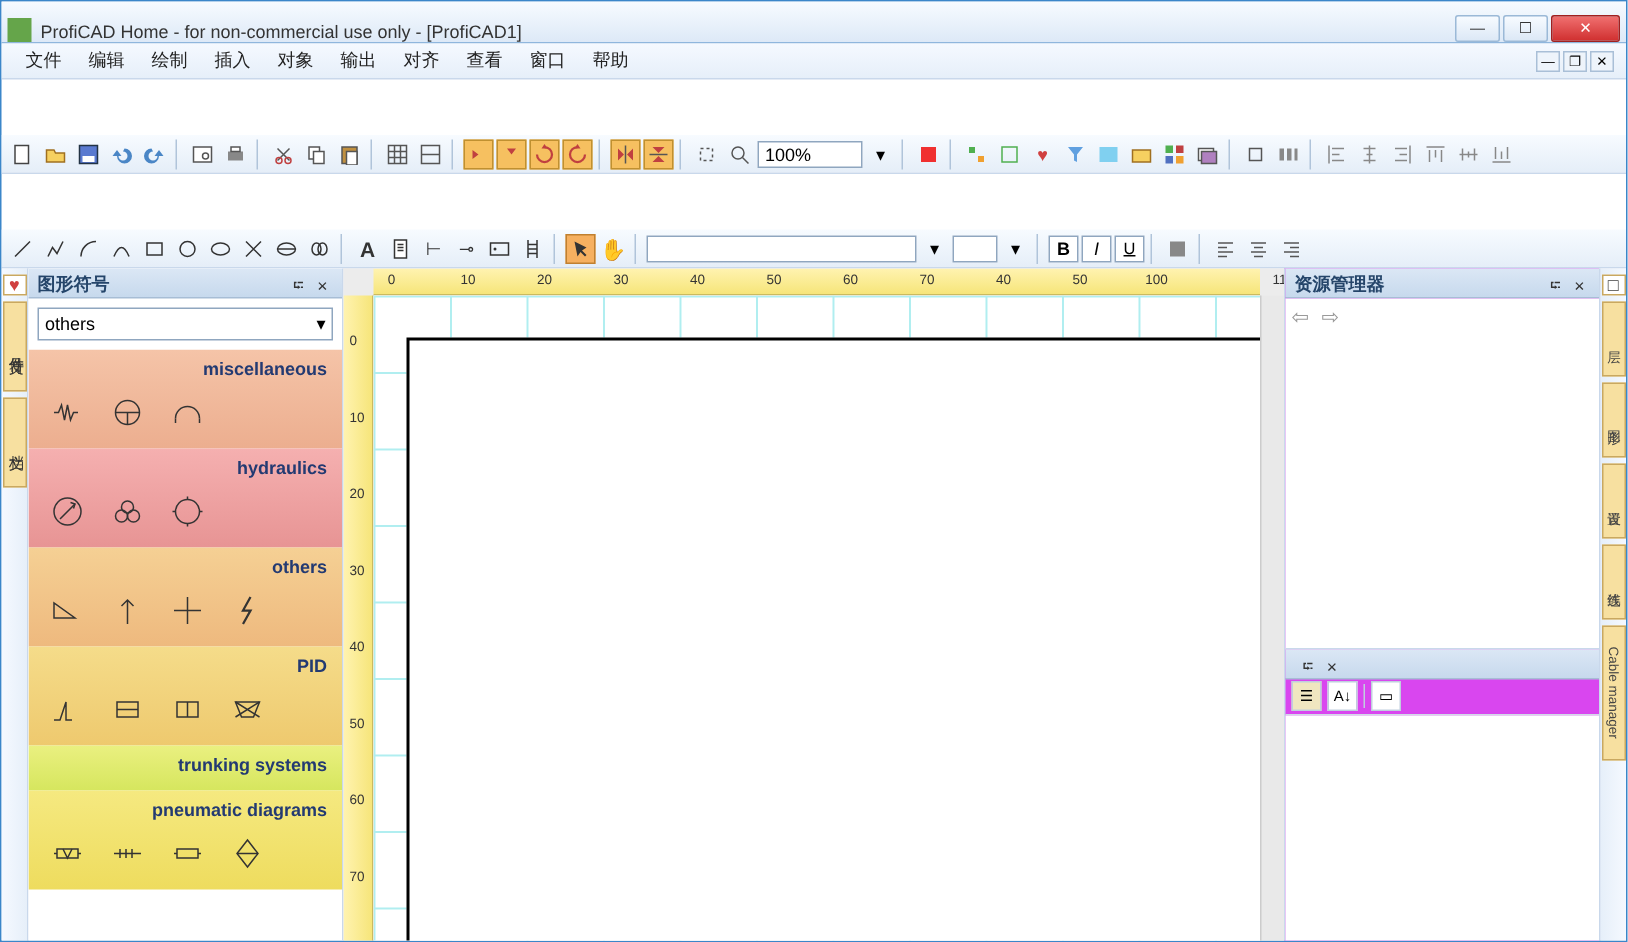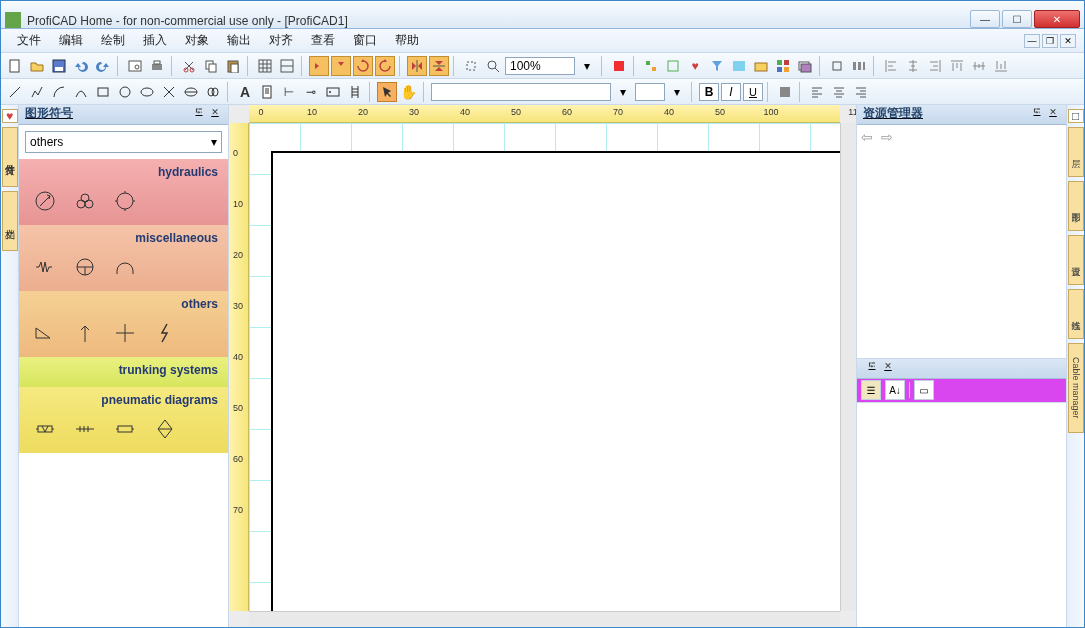--- a/index.html
+++ b/index.html
@@ -7,37 +7,37 @@
 .titlebar { height: 28px; background: linear-gradient(#f7fbff, #dde9f7); display: flex; align-items: flex-end; padding: 0 4px; border-bottom: 1px solid #8fb6dd; }
 .titlebar .logo { width: 16px; height: 16px; background: #65a54a; margin-right: 6px; }
 .titlebar .title { color: #333; flex: 1; }
 .win-btns { display: flex; gap: 2px; }
 .win-btn { width: 30px; height: 18px; border: 1px solid #9bb9d7; background: linear-gradient(#f7fbff,#dce8f6); display: flex; align-items: center; justify-content: center; border-radius: 2px; font-size: 10px; color: #333; }
 .win-btn.close { background: linear-gradient(#f07070,#d03030); color: #fff; width: 46px; border-color: #a02020; }
 .menubar { height: 24px; background: linear-gradient(#f5f9ff,#e6eff9); display: flex; align-items: center; padding: 0 8px; border-bottom: 1px solid #c9d8eb; gap: 2px; }
 .menubar .menu-item { padding: 6px 8px; color: #222; }
 .menubar .mdi-btns { margin-left: auto; display: flex; gap: 2px; }
 .mdi-btn { width: 16px; height: 14px; border: 1px solid #a9bfd7; background: #eef4fb; font-size: 9px; display: flex; align-items: center; justify-content: center; }
-.toolbar { height: 26px; background: linear-gradient(#f7fbff,#e5eef8); border-bottom: 1px solid #c9d8eb; display: flex; align-items: center; padding: 0 4px; gap: 2px; }
+.toolbar { height: 26px; background: linear-gradient(#f7fbff,#e5eef8); border-bottom: 1px solid #c9d8eb; display: flex; align-items: center; padding: 0 4px; gap: 2px; margin-top: 37px; }
 .tbtn { width: 20px; height: 20px; display: flex; align-items: center; justify-content: center; border: 1px solid transparent; }
 .tsep { width: 4px; height: 20px; border-left: 1px solid #b0c4da; margin: 0 2px; }
 .zoom-input { width: 70px; height: 18px; border: 1px solid #8fa6bf; background: #fff; padding: 0 4px; }
 .font-input { width: 180px; height: 18px; border: 1px solid #8fa6bf; background: #fff; }
 .size-input { width: 30px; height: 18px; border: 1px solid #8fa6bf; background: #fff; }
 .fmt-btn { width: 20px; height: 18px; border: 1px solid #8fa6bf; background: #fff; display: flex; align-items: center; justify-content: center; font-size: 11px; }
 .uline { text-decoration: underline; }
 
 .main-area { display: flex; height: 522px; }
 .side-tabs { width: 18px; background: linear-gradient(90deg,#f5f9ff,#e6eff9); border-right: 1px solid #c9d8eb; display: flex; flex-direction: column; align-items: center; padding-top: 4px; gap: 4px; }
 .side-tab { width: 16px; height: 60px; writing-mode: vertical-rl; font-size: 10px; background: #f7e0a0; border: 1px solid #c9a860; display: flex; align-items: center; justify-content: center; color: #333; }
 .side-tab.fav { height: 14px; background: #fff; writing-mode: horizontal-tb; }
 .side-tab.heart { color: #d04040; font-size: 12px; }
 
 .left-panel { width: 210px; background: #fff; display: flex; flex-direction: column; border-right: 1px solid #c9d8eb; }
-.panel-header { height: 20px; background: linear-gradient(#dbe7f5,#c7d9ed); display: flex; align-items: flex-start; padding: 0 6px; border-bottom: 1px solid #a7bdd5; text-decoration: underline; }
+.panel-header { height: 20px; background: linear-gradient(#dbe7f5,#c7d9ed); display: flex; align-items: flex-end; padding: 0 6px; border-bottom: 1px solid #a7bdd5; }
 .panel-header .ptitle { flex: 1; font-weight: bold; color: #25456a; }
 .panel-header .pbtn { width: 14px; height: 14px; font-size: 9px; color: #333; margin-left: 2px; display: flex; align-items: center; justify-content: center; }
 .category-select { margin: 6px; height: 22px; border: 1px solid #8fa6bf; padding: 0 4px; background: #fff; display: flex; align-items: center; }
 .categories { flex: 1; overflow: hidden; display: flex; flex-direction: column; }
 .cat { padding: 4px 6px 6px; }
 .cat-title { text-align: right; font-weight: bold; color: #233a72; padding: 2px 4px 4px; }
 .cat-icons { display: flex; gap: 16px; padding: 6px 8px; }
 .cat-icon { width: 24px; height: 24px; display: flex; align-items: center; justify-content: center; }
 .cat.red { background: linear-gradient(#f5b0b0,#e79494); }
 .cat.pink { background: linear-gradient(#f5c4a8,#ecae8f); }
@@ -460,20 +460,43 @@
     <div class="panel-header">
       <span class="ptitle">图形符号</span>
       <span class="pbtn">⮓</span>
       <span class="pbtn">✕</span>
     </div>
     <div class="category-select">
       <span>others</span>
       <span style="margin-left:auto">▾</span>
     </div>
     <div class="categories">
+      <div class="cat pink">
+        <div class="cat-title">miscellaneous</div>
+        <div class="cat-icons">
+          <div class="cat-icon">
+              <svg width="22" height="22">
+                <path d="M2 11h3l2-5 2 10 2-10 2 10 2-5h3" stroke="#333" fill="none"></path>
+              </svg>
+            </div>
+          <div class="cat-icon">
+              <svg width="22" height="22">
+                <circle cx="11" cy="11" r="8" fill="none" stroke="#333"></circle>
+                <path d="M3 11h16" stroke="#333"></path>
+                <path d="M11 11v8" stroke="#333"></path>
+              </svg>
+            </div>
+          <div class="cat-icon">
+              <svg width="22" height="22">
+                <path d="M3 15a8 8 0 0116 0" stroke="#333" fill="none"></path>
+                <path d="M3 15v3M19 15v3" stroke="#333"></path>
+              </svg>
+            </div>
+        </div>
+      </div>
       <div class="cat red">
         <div class="cat-title">hydraulics</div>
         <div class="cat-icons">
           <div class="cat-icon">
               <svg width="22" height="22">
                 <circle cx="11" cy="11" r="9" fill="none" stroke="#333"></circle>
                 <path d="M6 16L16 6" stroke="#333"></path>
                 <path d="M13 5l3 1-1 3" fill="none" stroke="#333"></path>
               </svg>
             </div>
@@ -481,43 +504,20 @@
               <svg width="22" height="22">
                 <circle cx="11" cy="8" r="4" fill="none" stroke="#333"></circle>
                 <circle cx="7" cy="14" r="4" fill="none" stroke="#333"></circle>
                 <circle cx="15" cy="14" r="4" fill="none" stroke="#333"></circle>
               </svg>
             </div>
           <div class="cat-icon">
               <svg width="22" height="22">
                 <circle cx="11" cy="11" r="8" fill="none" stroke="#333"></circle>
                 <path d="M11 3v-2M11 21v-2M3 11h-2M21 11h-2" stroke="#333"></path>
-              </svg>
-            </div>
-        </div>
-      </div>
-      <div class="cat pink">
-        <div class="cat-title">miscellaneous</div>
-        <div class="cat-icons">
-          <div class="cat-icon">
-              <svg width="22" height="22">
-                <path d="M2 11h3l2-5 2 10 2-10 2 10 2-5h3" stroke="#333" fill="none"></path>
-              </svg>
-            </div>
-          <div class="cat-icon">
-              <svg width="22" height="22">
-                <circle cx="11" cy="11" r="8" fill="none" stroke="#333"></circle>
-                <path d="M3 11h16" stroke="#333"></path>
-                <path d="M11 11v8" stroke="#333"></path>
-              </svg>
-            </div>
-          <div class="cat-icon">
-              <svg width="22" height="22">
-                <path d="M3 15a8 8 0 0116 0" stroke="#333" fill="none"></path>
-                <path d="M3 15v3M19 15v3" stroke="#333"></path>
               </svg>
             </div>
         </div>
       </div>
       <div class="cat orange">
         <div class="cat-title">others</div>
         <div class="cat-icons">
           <div class="cat-icon">
               <svg width="22" height="22">
                 <path d="M2 16h14L2 6z" fill="none" stroke="#333"></path>
@@ -529,20 +529,48 @@
               </svg>
             </div>
           <div class="cat-icon">
               <svg width="22" height="22">
                 <path d="M11 2v18M2 11h18" stroke="#333"></path>
               </svg>
             </div>
           <div class="cat-icon">
               <svg width="22" height="22">
                 <path d="M13 2L8 11h5l-5 9" stroke="#333" fill="none" stroke-width="1.5"></path>
+              </svg>
+            </div>
+        </div>
+      </div>
+      <div class="cat tan">
+        <div class="cat-title">PID</div>
+        <div class="cat-icons">
+          <div class="cat-icon">
+              <svg width="22" height="22">
+                <path d="M2 18h4l4-12v12h4" stroke="#333" fill="none"></path>
+              </svg>
+            </div>
+          <div class="cat-icon">
+              <svg width="22" height="22">
+                <rect x="4" y="6" width="14" height="10" fill="none" stroke="#333"></rect>
+                <path d="M4 11h14" stroke="#333"></path>
+              </svg>
+            </div>
+          <div class="cat-icon">
+              <svg width="22" height="22">
+                <rect x="4" y="6" width="14" height="10" fill="none" stroke="#333"></rect>
+                <path d="M11 6v10" stroke="#333"></path>
+              </svg>
+            </div>
+          <div class="cat-icon">
+              <svg width="22" height="22">
+                <path d="M3 6h16l-4 10H7z" fill="none" stroke="#333"></path>
+                <path d="M3 6l16 10M19 6L3 16" stroke="#333"></path>
               </svg>
             </div>
         </div>
       </div>
       <div class="cat green">
         <div class="cat-title">trunking systems</div>
       </div>
       <div class="cat yellow">
         <div class="cat-title">pneumatic diagrams</div>
         <div class="cat-icons">

